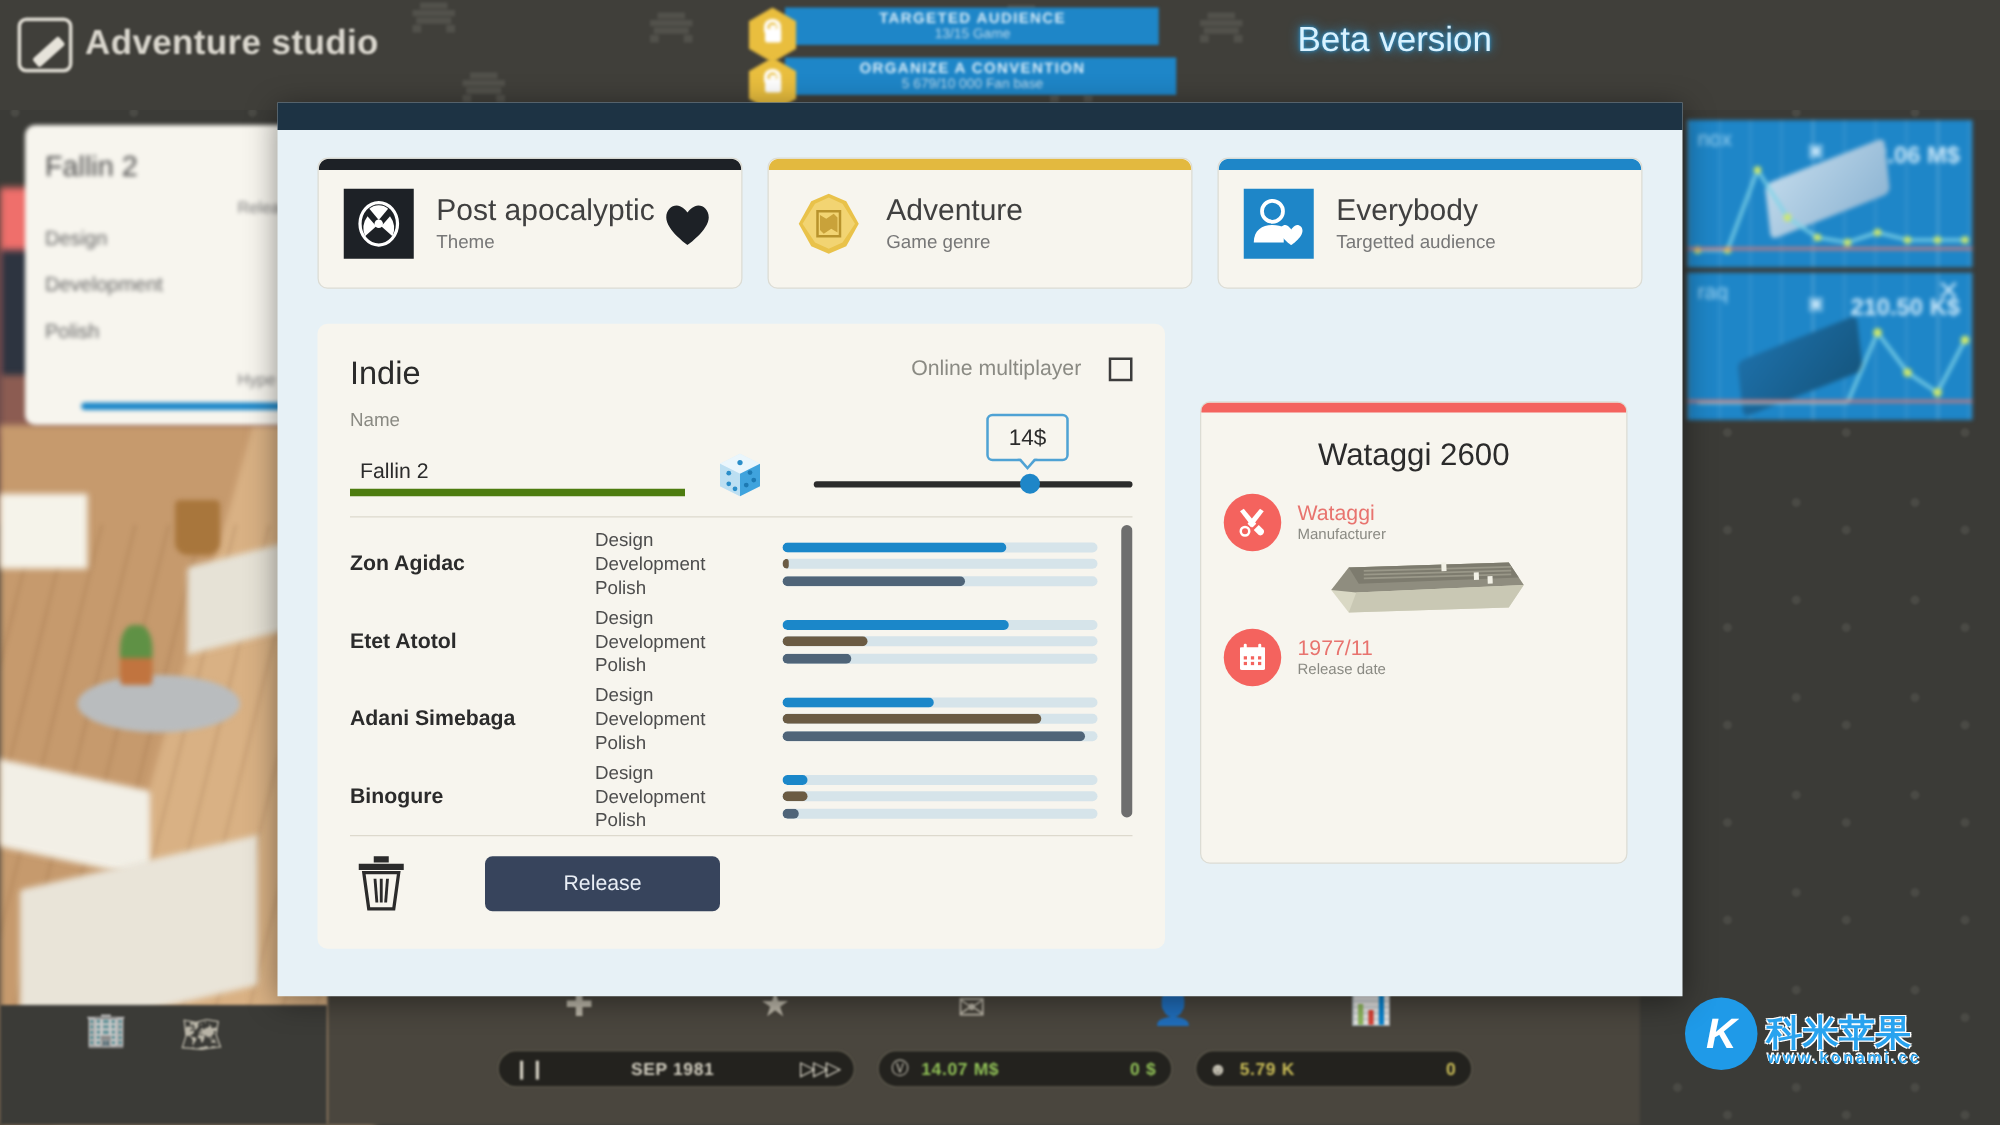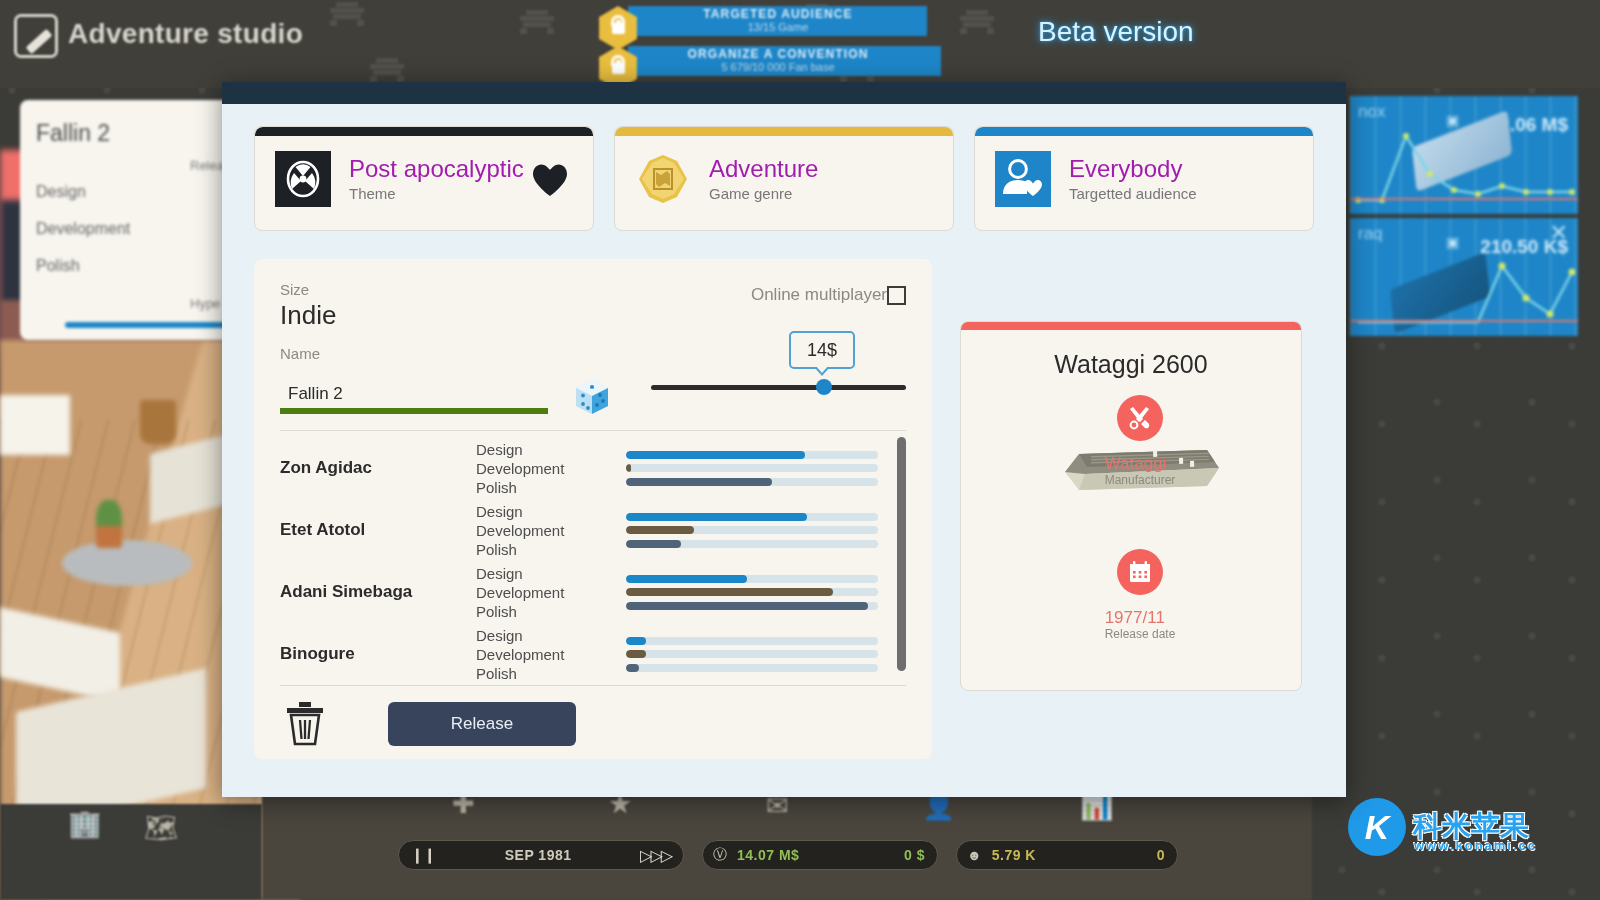--- a/index.html
+++ b/index.html
@@ -253,38 +253,38 @@
   }
   .card.theme   .accent { background:#1d2126; }
   .card.genre   .accent { background:#e3b93f; }
   .card.audience .accent { background:#1e86c8; }
   .card-icon {
     width:56px; height:56px; flex:none; margin-right:18px;
     display:flex; align-items:center; justify-content:center;
   }
   .card.theme .card-icon { background:#1d2126; }
   .card.audience .card-icon { background:#1e86c8; }
-  .card-txt .big { font-size:24px; color:#a21caf; line-height:1.15; }
+  .card-txt .big { font-size:24px; color:#404040; line-height:1.15; }
   .card-txt .small { font-size:15px; color:#777; margin-top:3px; }
   .heart-fav {
     position:absolute; right:24px; top:34px;
     width:38px; height:38px; color:#1d2126;
   }
 
   
   .panel-row { display:flex; gap:28px; margin-top:28px; }
   .form-panel {
     width:678px; background:#f7f5ee; border-radius:8px;
     position:relative; padding:22px 26px 0 26px; height:500px;
   }
   .lbl-sm { font-size:15px; color:#8a8a83; }
   .val-lg { font-size:26px; color:#2b2b2b; margin-top:2px; }
   .om-wrap {
     position:absolute; right:26px; top:26px;
-    display:flex; align-items:center; 
+    display:flex; align-items:center; gap:22px;
   }
   .om-label { font-size:17px; color:#8a8a83; }
   .om-box {
     width:19px; height:19px; border:2px solid #3c3c3c; background:transparent;
   }
   .name-row { display:flex; align-items:flex-end; margin-top:14px; }
   .name-input {
     width:268px; border:none; border-bottom:6px solid #4d7c0f;
     background:transparent; font-size:17px; color:#2b2b2b;
     font-family:"Liberation Sans",sans-serif; padding:3px 8px 4px 8px;
@@ -363,21 +363,21 @@
     margin-top:62px;
   }
   .console-card .accent {
     position:absolute; left:0; top:0; width:100%; height:8px; background:#f4635e;
   }
   .console-title {
     text-align:center; font-size:25px; color:#2b2b2b; margin-top:28px;
   }
   .info-line {
     display:flex; align-items:center; gap:13px; margin:16px 0 0 18px;
-    position:relative; z-index:3;flex-direction:column;
+    position:relative; z-index:3;
   }
   .info-circle {
     width:46px; height:46px; border-radius:50%; background:#f4635e;
     flex:none; display:flex; align-items:center; justify-content:center;
     color:#fff;
   }
   .info-v { font-size:17px; color:#e8736e; line-height:1.15; }
   .info-k { font-size:12px; color:#8a8a83; line-height:1.15; }
   .console-img {
     position:absolute; left:96px; top:88px; width:168px; height:96px;
@@ -582,21 +582,20 @@
         <div class="card-txt">
           <div class="big">Everybody</div>
           <div class="small">Targetted audience</div>
         </div>
       </div>
     </div>
 
     <div class="panel-row">
 
       <div class="form-panel">
-        <div class="lbl-sm">Size</div>
         <div class="val-lg">Indie</div>
 
         <div class="om-wrap">
           <span class="om-label">Online multiplayer</span>
           <span class="om-box"></span>
         </div>
 
         <div class="lbl-sm" style="margin-top:14px">Name</div>
 
         <div class="name-row">

